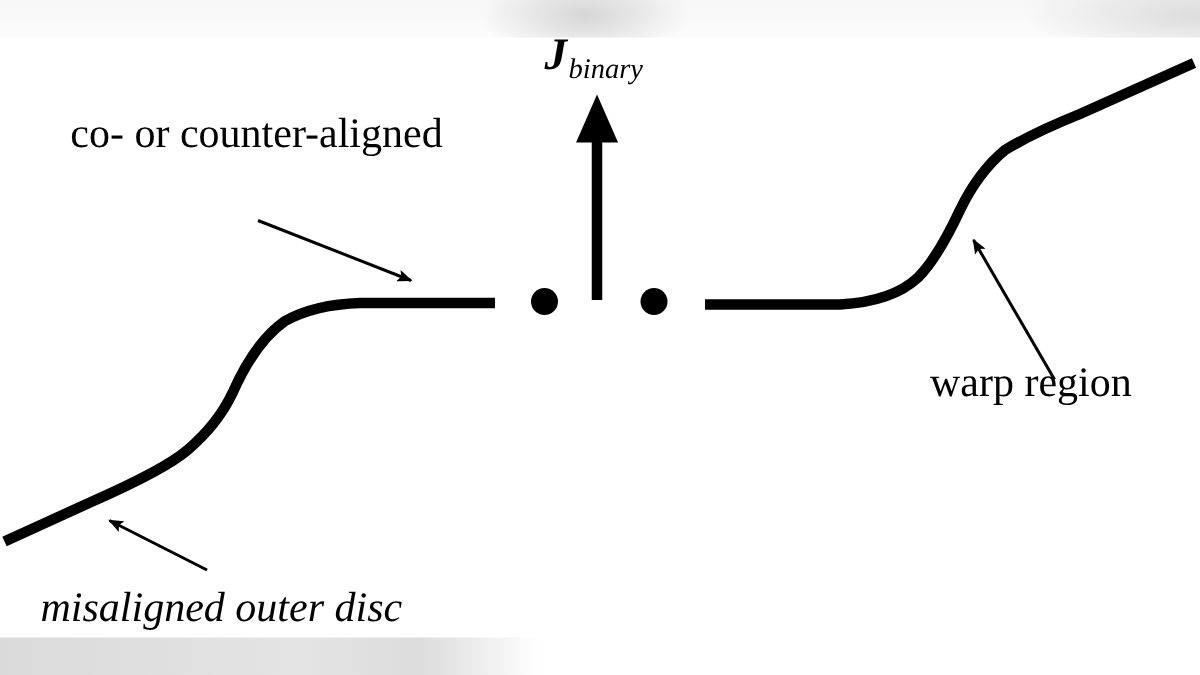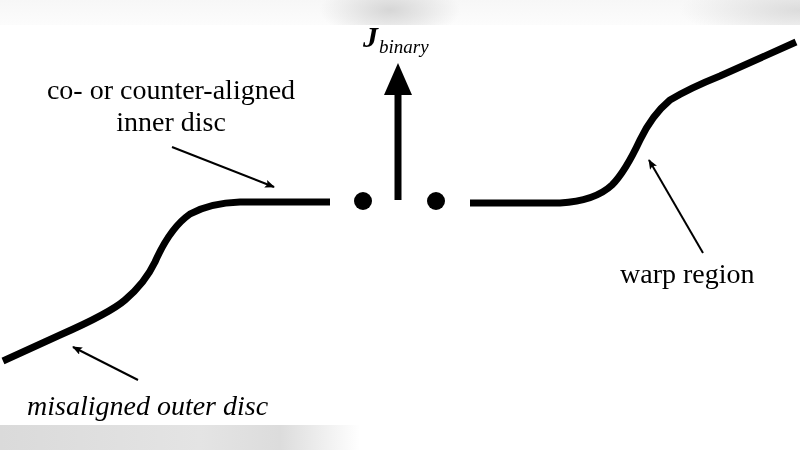--- a/index.html
+++ b/index.html
@@ -20,21 +20,21 @@
       position: absolute; left: 0; top: 425px; width: 800px; height: 25px;
       background:
         linear-gradient(to right, #dadada 0%, #e4e4e4 25%, #dcdcdc 35%, rgba(255,255,255,0) 45%);
     }
     svg.diagram { position: absolute; left: 0; top: 0; }
     .label {
       position: absolute; font-size: 28px; line-height: 32px; white-space: nowrap;
     }
     .label-inner { left: 26px; top: 62px; text-align: center; width: 290px; margin-top: 12px; }
     .label-misaligned { left: 27px; top: 390px; font-style: italic; }
-    .label-warp { left: 620px; top: 258px; }
+    .label-warp { left: 620px; top: 240px; }
     .jlabel {
       position: absolute; left: 363px; top: 20px; white-space: nowrap;
     }
     .jlabel .j { font-size: 30px; font-weight: bold; font-style: italic; }
     .jlabel .sub { font-size: 19px; position: relative; top: 6px; margin-left: 1px; font-style: italic; }
   </style>
 </head>
 <body>
 
 <div class="top-shade"></div>
@@ -61,17 +61,16 @@
   <line x1="138" y1="380" x2="73" y2="347" stroke="#000" stroke-width="2" marker-end="url(#ah)"></line>
   <line x1="703" y1="253" x2="649" y2="160" stroke="#000" stroke-width="2" marker-end="url(#ah)"></line>
 </svg>
 
 <div class="jlabel">
   <span class="j">J</span><span class="sub">binary</span>
 </div>
 
 <div class="label label-inner">
   <div>co- or counter-aligned</div>
-  <div>inner disc</div>
 </div>
 
 <div class="label label-misaligned">misaligned outer disc</div>
 <div class="label label-warp">warp region</div>
 
 </body></html>

